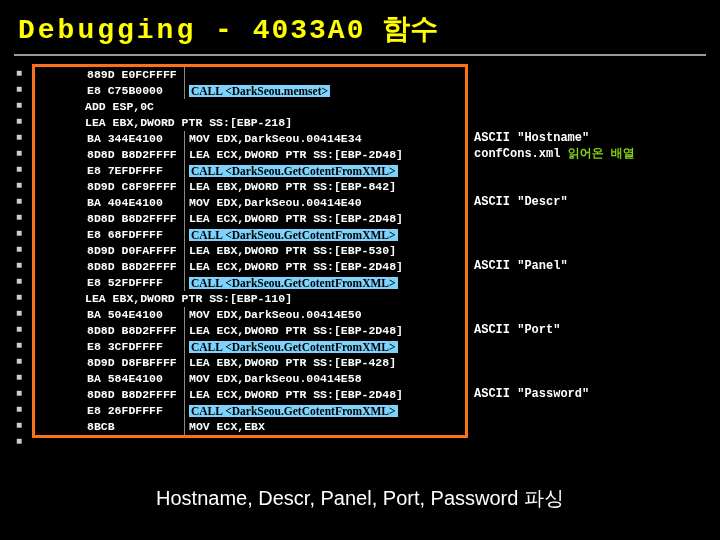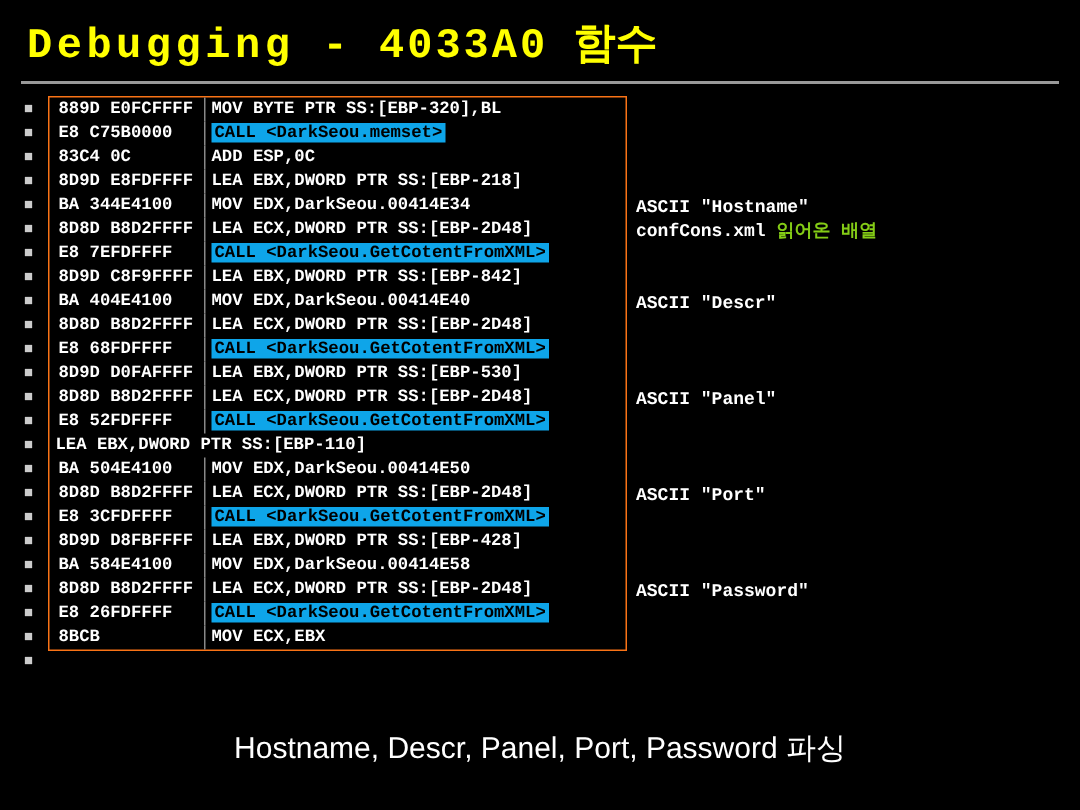--- a/index.html
+++ b/index.html
@@ -41,22 +41,23 @@
   .bullet {
     color: #ccc;
     font-size: 10px;
     line-height: 16px;
     height: 16px;
     text-align: center;
     width: 14px;
   }
   .disasm {
     background: #000;
-    border: 1px solid #f97316;
+    border: 3px solid #f97316;
     display: inline-block;
+    padding-left: 46px;
   }
   .row {
     display: flex;
     height: 16px;
     line-height: 16px;
     font-size: 11.5px;
     font-weight: bold;
     white-space: pre;
   }
   .hex {
@@ -64,23 +65,24 @@
     padding: 0 4px 0 6px;
     border-right: 1px solid #888;
     min-width: 104px;
   }
   .asm {
     color: #fff;
     padding: 0 8px 0 4px;
     min-width: 280px;
   }
   .call {
-    background: #0ea5e9;
+    background: #7dd3fc;
     color: #000;
     padding: 0 2px;
+    font-family: Liberation Serif, serif;
   }
   .annot {
     display: flex;
     flex-direction: column;
     padding-top: 2px;
   }
   .annot-row {
     height: 16px;
     line-height: 16px;
     font-size: 12px;
@@ -130,24 +132,24 @@
       <div class="bullet">■</div>
       <div class="bullet">■</div>
       <div class="bullet">■</div>
       <div class="bullet">■</div>
       <div class="bullet">■</div>
       <div class="bullet">■</div>
       <div class="bullet">■</div>
       <div class="bullet">■</div>
     </div>
   <div class="disasm" id="disasm">
-      <div class="row"><div class="hex">889D E0FCFFFF</div><div class="asm">MOV BYTE PTR SS:[EBP-320],BL</div></div>
+      <div class="row"><div class="hex">889D E0FCFFFF</div></div>
       <div class="row"><div class="hex">E8 C75B0000</div><div class="asm"><span class="call">CALL &lt;DarkSeou.memset&gt;</span></div></div>
-      <div class="row"><div class="hex">83C4 0C</div><div class="asm">ADD ESP,0C</div></div>
-      <div class="row"><div class="hex">8D9D E8FDFFFF</div><div class="asm">LEA EBX,DWORD PTR SS:[EBP-218]</div></div>
+      <div class="row"><div class="asm">ADD ESP,0C</div></div>
+      <div class="row"><div class="asm">LEA EBX,DWORD PTR SS:[EBP-218]</div></div>
       <div class="row"><div class="hex">BA 344E4100</div><div class="asm">MOV EDX,DarkSeou.00414E34</div></div>
       <div class="row"><div class="hex">8D8D B8D2FFFF</div><div class="asm">LEA ECX,DWORD PTR SS:[EBP-2D48]</div></div>
       <div class="row"><div class="hex">E8 7EFDFFFF</div><div class="asm"><span class="call">CALL &lt;DarkSeou.GetCotentFromXML&gt;</span></div></div>
       <div class="row"><div class="hex">8D9D C8F9FFFF</div><div class="asm">LEA EBX,DWORD PTR SS:[EBP-842]</div></div>
       <div class="row"><div class="hex">BA 404E4100</div><div class="asm">MOV EDX,DarkSeou.00414E40</div></div>
       <div class="row"><div class="hex">8D8D B8D2FFFF</div><div class="asm">LEA ECX,DWORD PTR SS:[EBP-2D48]</div></div>
       <div class="row"><div class="hex">E8 68FDFFFF</div><div class="asm"><span class="call">CALL &lt;DarkSeou.GetCotentFromXML&gt;</span></div></div>
       <div class="row"><div class="hex">8D9D D0FAFFFF</div><div class="asm">LEA EBX,DWORD PTR SS:[EBP-530]</div></div>
       <div class="row"><div class="hex">8D8D B8D2FFFF</div><div class="asm">LEA ECX,DWORD PTR SS:[EBP-2D48]</div></div>
       <div class="row"><div class="hex">E8 52FDFFFF</div><div class="asm"><span class="call">CALL &lt;DarkSeou.GetCotentFromXML&gt;</span></div></div>

